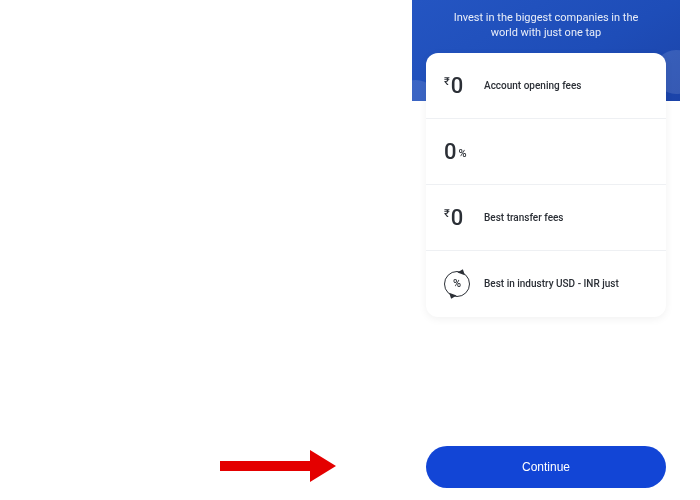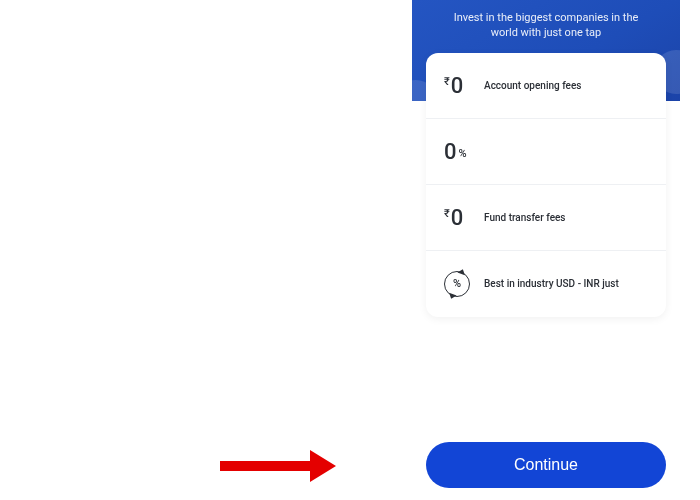--- a/index.html
+++ b/index.html
@@ -78,21 +78,21 @@
   }
   .exchange-icon::before { border-bottom: 5px solid #2b2f36; top: -3px; right: 3px; transform: rotate(20deg);}
   .exchange-icon::after  { border-top: 5px solid #2b2f36; bottom: -3px; left: 3px; transform: rotate(20deg);}
   .cta-wrap {
     margin-top: auto;
     padding: 16px 14px 12px 14px;
   }
   .cta {
     width: 100%; background: #1245d6; color: #fff;
     border: none; border-radius: 24px;
-    padding: 14px 0; font-size: 16px; font-weight: 500;
+    padding: 14px 0; font-size: 12px; font-weight: 500;
     cursor: pointer;
   }
   .arrow {
     position: absolute;
     left: 220px; top: 450px;
     display: flex; align-items: center;
   }
   .arrow-line {
     width: 90px; height: 10px; background: #e40000;
   }
@@ -135,21 +135,21 @@
       </div>
     </div>
 
     <div class="feat">
       <div class="feat-icon">
         <span class="rupee">
           <span class="rupee-sym">₹</span>
           <span>0</span>
         </span>
       </div>
-      <div class="feat-label">Fund transfer fees</div>
+      <div class="feat-label">Best transfer fees</div>
     </div>
 
     <div class="feat">
       <div class="feat-icon">
         <span class="exchange-icon">
             <span>%</span>
           </span>
       </div>
       <div class="feat-label">Best in industry USD - INR just</div>
     </div>

